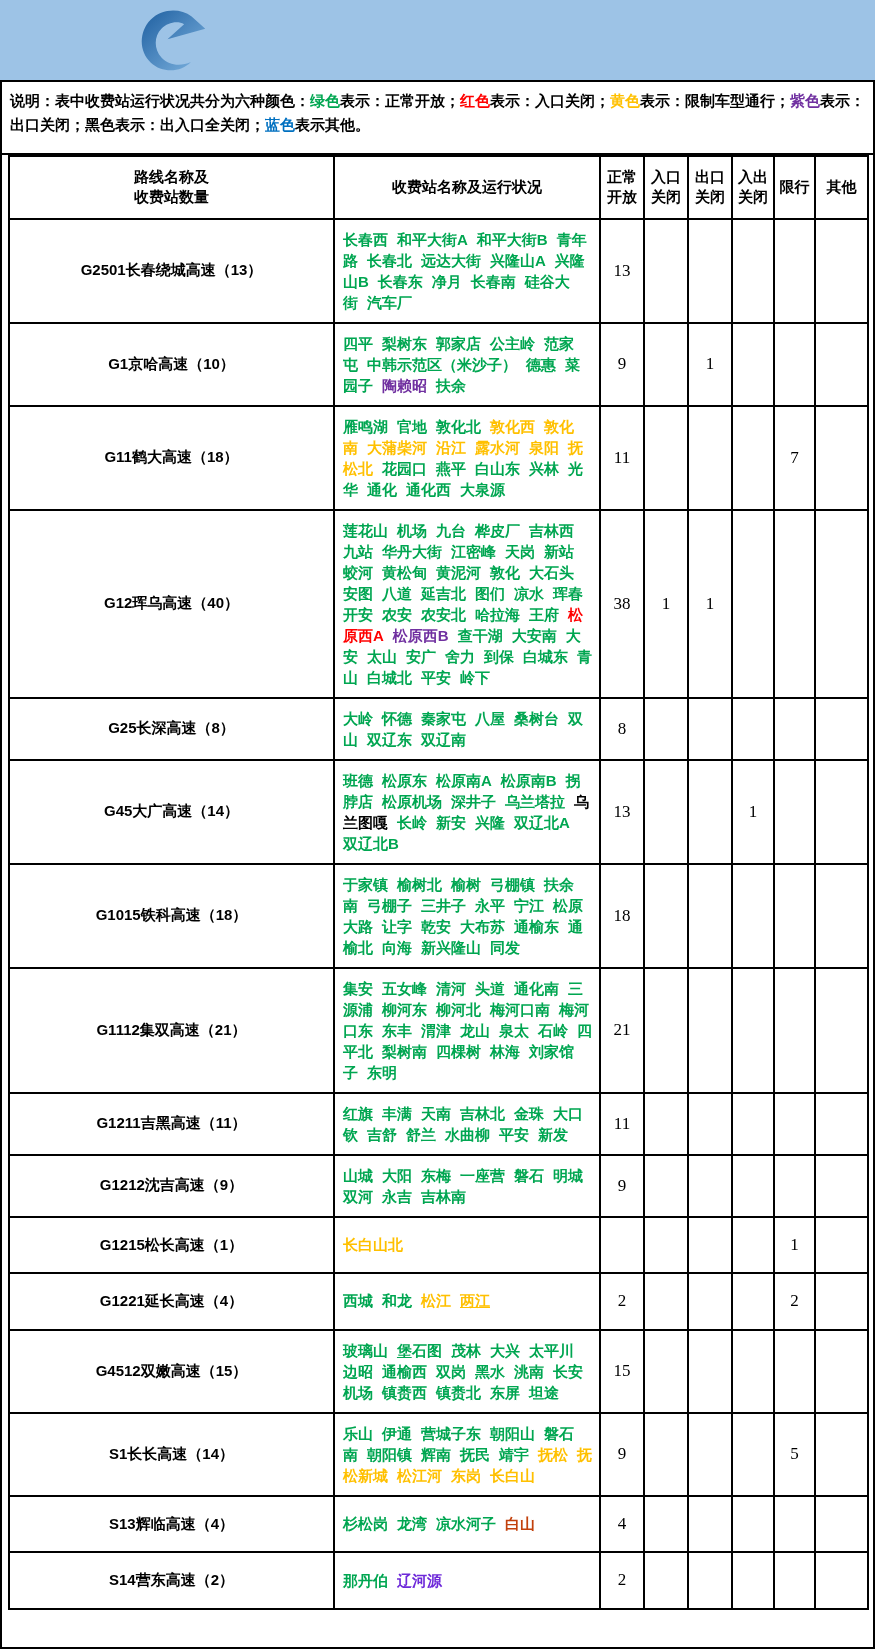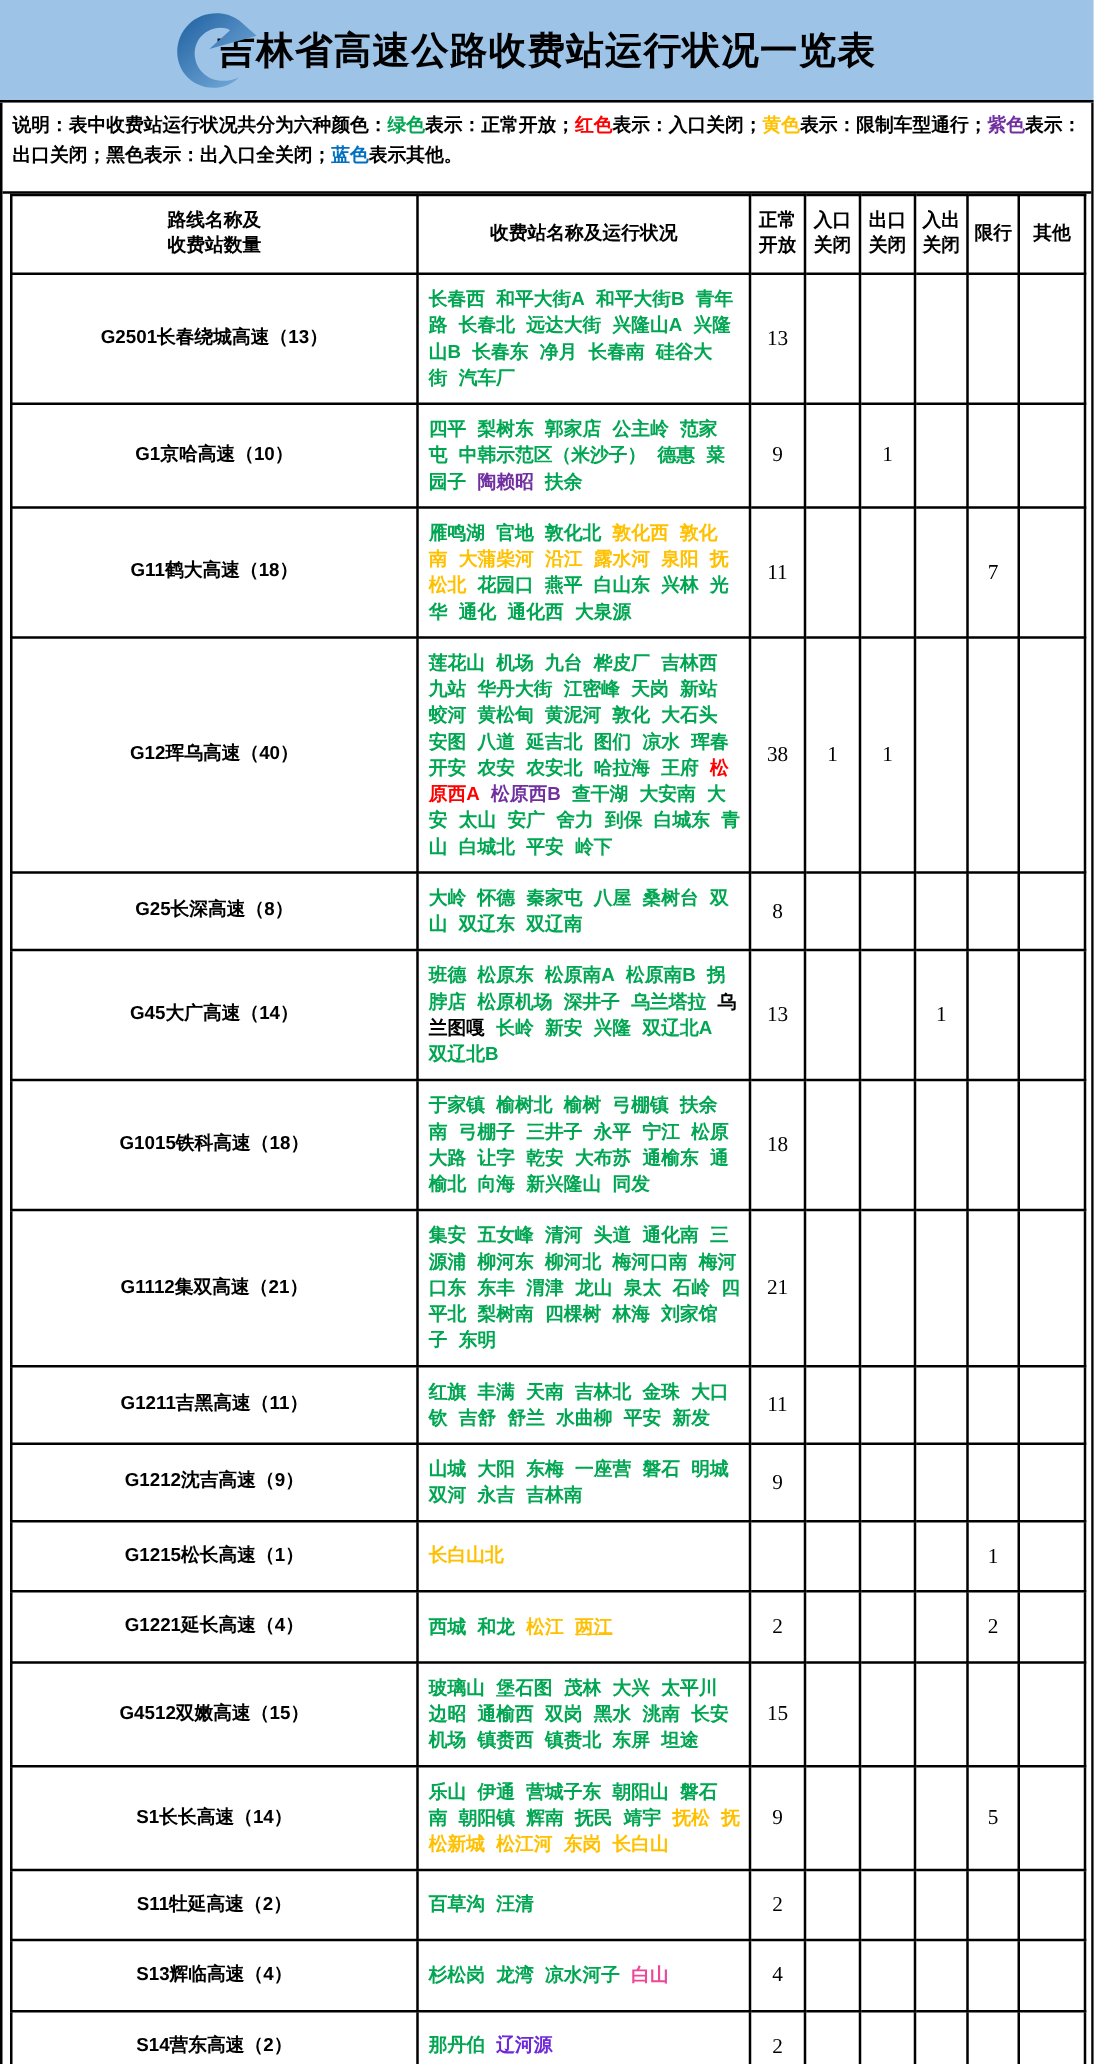--- a/index.html
+++ b/index.html
@@ -62,21 +62,20 @@
   <header class="banner">
     <svg class="logo" viewBox="0 0 100 90" aria-hidden="true">
       <defs>
         <linearGradient id="lg" x1="0" y1="0" x2="1" y2="1">
           <stop offset="0" stop-color="#1E5FA0"></stop>
           <stop offset="1" stop-color="#7EB3E0"></stop>
         </linearGradient>
       </defs>
       <path fill="url(#lg)" d="M76 14 C60 2 36 4 22 18 C6 34 6 60 22 75 C37 89 62 88 75 74 C62 80 46 79 36 68 C26 57 26 40 36 30 C44 22 57 19 66 24 L44 44 L94 30 Z"></path>
     </svg>
-    <h1 class="title">吉林省高速公路收费站运行状况一览表</h1>
   </header>
 
   <div class="frame">
 
 
     <div class="legend" id="legend"><span style="color: rgb(0, 0, 0);">说明：表中收费站运行状况共分为六种颜色：</span><span style="color: rgb(0, 166, 81);">绿色</span><span style="color: rgb(0, 0, 0);">表示：正常开放；</span><span style="color: rgb(255, 0, 0);">红色</span><span style="color: rgb(0, 0, 0);">表示：入口关闭；</span><span style="color: rgb(255, 192, 0);">黄色</span><span style="color: rgb(0, 0, 0);">表示：限制车型通行；</span><span style="color: rgb(112, 48, 160);">紫色</span><span style="color: rgb(0, 0, 0);">表示：出口关闭；黑色表示：出入口全关闭；</span><span style="color: rgb(0, 112, 192);">蓝色</span><span style="color: rgb(0, 0, 0);">表示其他。</span></div>
 
     <div class="table-wrap">
       <table class="main">
         <colgroup>
@@ -212,21 +211,21 @@
               <td class="stations"><span class="st" style="color: rgb(255, 192, 0);">长白山北</span></td>
               <td class="cnt"></td>
               <td class="cnt"></td>
               <td class="cnt"></td>
               <td class="cnt"></td>
               <td class="cnt">1</td>
               <td class="cnt"></td>
             </tr>
             <tr>
               <td class="route">G1221延长高速（4）</td>
-              <td class="stations"><span class="st" style="color: rgb(0, 166, 81);">西城</span><span class="st" style="color: rgb(0, 166, 81);">和龙</span><span class="st" style="color: rgb(255, 192, 0);">松江</span><span class="st" style="color: rgb(255, 192, 0); text-decoration: underline;">两江</span></td>
+              <td class="stations"><span class="st" style="color: rgb(0, 166, 81);">西城</span><span class="st" style="color: rgb(0, 166, 81); font-family: Liberation Mono, monospace;">和龙</span><span class="st" style="color: rgb(255, 192, 0);">松江</span><span class="st" style="color: rgb(255, 192, 0); text-decoration: underline;">两江</span></td>
               <td class="cnt">2</td>
               <td class="cnt"></td>
               <td class="cnt"></td>
               <td class="cnt"></td>
               <td class="cnt">2</td>
               <td class="cnt"></td>
             </tr>
             <tr>
               <td class="route">G4512双嫩高速（15）</td>
               <td class="stations"><span class="st" style="color: rgb(0, 166, 81);">玻璃山</span><span class="st" style="color: rgb(0, 166, 81);">堡石图</span><span class="st" style="color: rgb(0, 166, 81);">茂林</span><span class="st" style="color: rgb(0, 166, 81);">大兴</span><span class="st" style="color: rgb(0, 166, 81);">太平川</span><span class="st" style="color: rgb(0, 166, 81);">边昭</span><span class="st" style="color: rgb(0, 166, 81);">通榆西</span><span class="st" style="color: rgb(0, 166, 81);">双岗</span><span class="st" style="color: rgb(0, 166, 81);">黑水</span><span class="st" style="color: rgb(0, 166, 81);">洮南</span><span class="st" style="color: rgb(0, 166, 81);">长安机场</span><span class="st" style="color: rgb(0, 166, 81);">镇赉西</span><span class="st" style="color: rgb(0, 166, 81);">镇赉北</span><span class="st" style="color: rgb(0, 166, 81);">东屏</span><span class="st" style="color: rgb(0, 166, 81);">坦途</span></td>
@@ -241,32 +240,22 @@
               <td class="route">S1长长高速（14）</td>
               <td class="stations"><span class="st" style="color: rgb(0, 166, 81);">乐山</span><span class="st" style="color: rgb(0, 166, 81);">伊通</span><span class="st" style="color: rgb(0, 166, 81);">营城子东</span><span class="st" style="color: rgb(0, 166, 81);">朝阳山</span><span class="st" style="color: rgb(0, 166, 81);">磐石南</span><span class="st" style="color: rgb(0, 166, 81);">朝阳镇</span><span class="st" style="color: rgb(0, 166, 81);">辉南</span><span class="st" style="color: rgb(0, 166, 81);">抚民</span><span class="st" style="color: rgb(0, 166, 81);">靖宇</span><span class="st" style="color: rgb(255, 192, 0);">抚松</span><span class="st" style="color: rgb(255, 192, 0);">抚松新城</span><span class="st" style="color: rgb(255, 192, 0);">松江河</span><span class="st" style="color: rgb(255, 192, 0);">东岗</span><span class="st" style="color: rgb(255, 192, 0);">长白山</span></td>
               <td class="cnt">9</td>
               <td class="cnt"></td>
               <td class="cnt"></td>
               <td class="cnt"></td>
               <td class="cnt">5</td>
               <td class="cnt"></td>
             </tr>
             <tr>
-              <td class="route">S11牡延高速（2）</td>
-              <td class="stations"><span class="st" style="color: rgb(0, 166, 81);">百草沟</span><span class="st" style="color: rgb(0, 166, 81);">汪清</span></td>
-              <td class="cnt">2</td>
-              <td class="cnt"></td>
-              <td class="cnt"></td>
-              <td class="cnt"></td>
-              <td class="cnt"></td>
-              <td class="cnt"></td>
-            </tr>
-            <tr>
               <td class="route">S13辉临高速（4）</td>
-              <td class="stations"><span class="st" style="color: rgb(0, 166, 81);">杉松岗</span><span class="st" style="color: rgb(0, 166, 81);">龙湾</span><span class="st" style="color: rgb(0, 166, 81);">凉水河子</span><span class="st" style="color: #ec4899; text-align: right;">白山</span></td>
+              <td class="stations"><span class="st" style="color: rgb(0, 166, 81);">杉松岗</span><span class="st" style="color: rgb(0, 166, 81);">龙湾</span><span class="st" style="color: rgb(0, 166, 81);">凉水河子</span><span class="st" style="color: #c2410c; text-align: right;">白山</span></td>
               <td class="cnt">4</td>
               <td class="cnt"></td>
               <td class="cnt"></td>
               <td class="cnt"></td>
               <td class="cnt"></td>
               <td class="cnt"></td>
             </tr>
             <tr>
               <td class="route">S14营东高速（2）</td>
               <td class="stations"><span class="st" style="color: rgb(0, 166, 81);">那丹伯</span><span class="st" style="color: #6d28d9;">辽河源</span></td>

